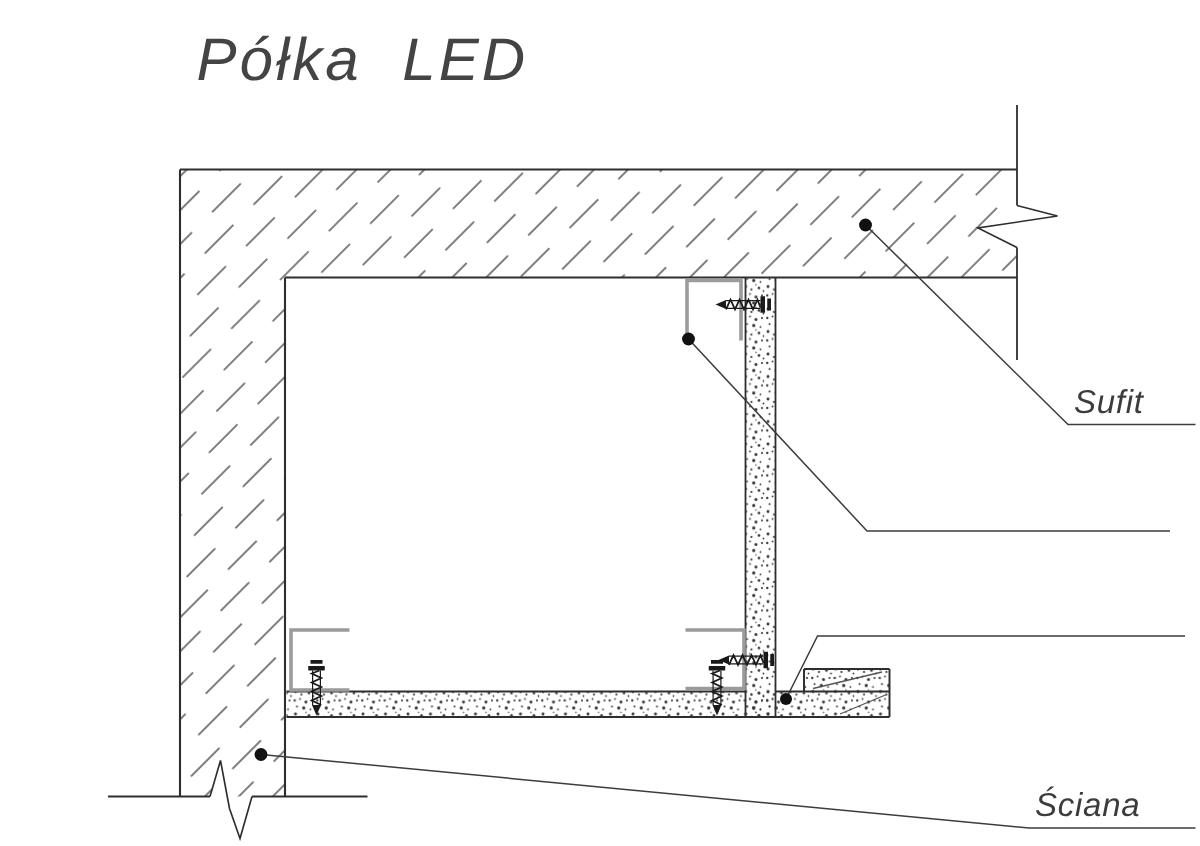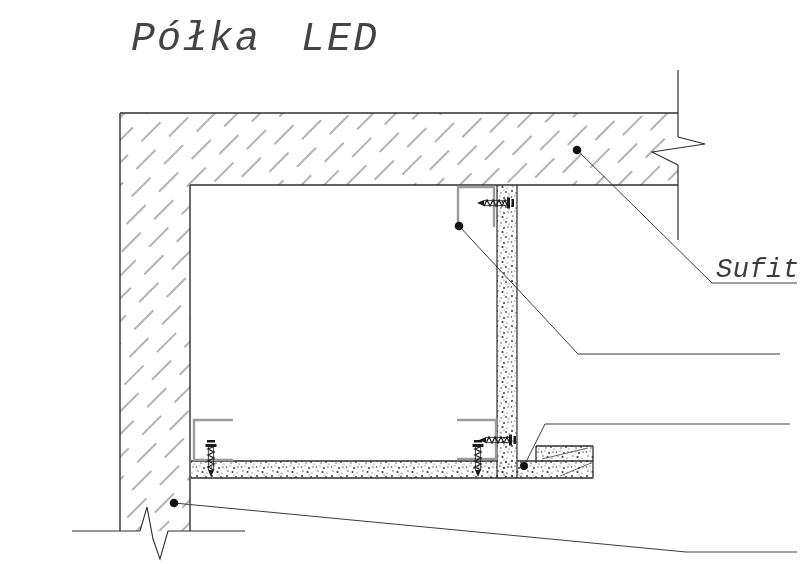--- a/index.html
+++ b/index.html
@@ -1,40 +1,40 @@
 <!DOCTYPE html>
 <html><head>
 <meta charset="utf-8">
 <style>
   html,body{margin:0;padding:0;background:#fff;}
   #canvas{
     position:relative;
     width:800px;height:564px;
     background:#ffffff;
     overflow:hidden;
-    font-family:Liberation Mono, monospace;
+    font-family:Liberation Sans, sans-serif;
   }
   #drawing{position:absolute;left:0;top:0;}
   .cad-text{
     position:absolute;
     font-style:italic;
     color:#3a3a3a;
     white-space:nowrap;
     line-height:1;
     letter-spacing:0.5px;
     word-spacing:6px;
     pointer-events:none;
   }
   .cad-title{
     font-size:40px;
     letter-spacing:2px;
     word-spacing:14px;
     color:#444;
   }
-  .cad-label{font-size:27px;color:#3c3c3c;}
+  .cad-label{font-size:22px;color:#3c3c3c;}
 </style>
 </head>
 <body>
 
 <div id="canvas">
 
   <svg id="drawing" width="800" height="564" viewBox="0 0 800 564" xmlns="http://www.w3.org/2000/svg">
 
     <defs>
 
@@ -133,14 +133,15 @@
       <circle cx="174" cy="503" r="4.3"></circle>
     </g>
   </svg>
 
   <div class="cad-text cad-title" style="left:131px;top:20px;">Półka LED</div>
 
   <div class="cad-text cad-label" style="left:716px;top:257px;">Sufit</div>
 
 
 
+  <div class="cad-text cad-label" style="left:690px;top:526px;">Ściana</div>
 
 </div>
 
 </body></html>

